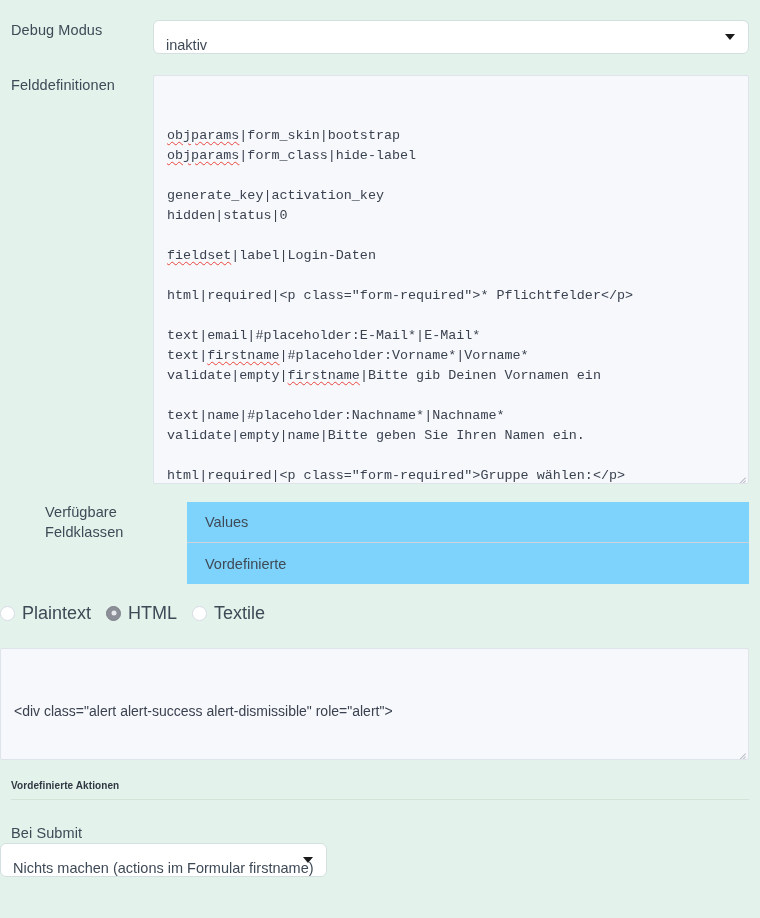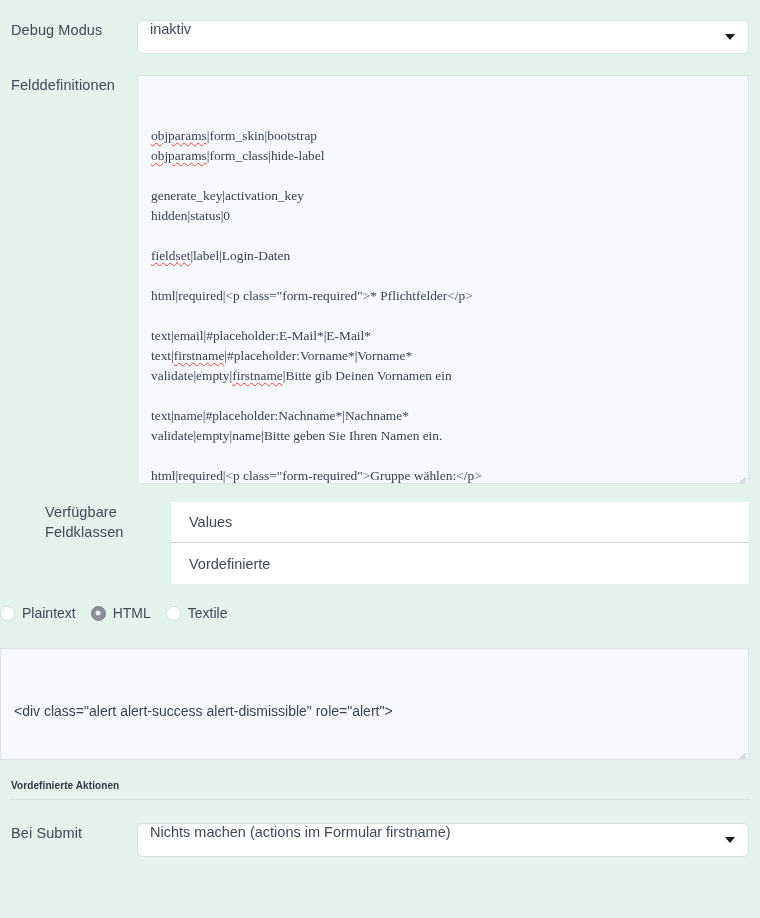--- a/index.html
+++ b/index.html
@@ -22,21 +22,21 @@
     box-sizing: border-box;
   }
 
   
   .form-row {
     display: flex;
     align-items: flex-start;
     padding: 0;
   }
   .form-label {
-    width: 137px;
+    width: 153px;
     box-sizing: border-box;
     padding-left: 11px;
     padding-right: 8px;
     font-size: 14.5px;
     line-height: 20px;
     color: #3f4a57;
     letter-spacing: 0.1px;
   }
   .form-control-col {
     flex: 1;
@@ -45,21 +45,21 @@
   }
 
   
   .select-box {
     position: relative;
     background: #ffffff;
     border: 1px solid #d4dfe0;
     border-radius: 6px;
     height: 34px;
     display: flex;
-    align-items: flex-start;
+    align-items: flex-end;
     padding: 0 12px;
     box-sizing: border-box;
     font-size: 14.5px;
     color: #3f4a57;
     cursor: pointer;
   }
   .select-box .caret {
     position: absolute;
     right: 13px;
     top: 50%;
@@ -77,21 +77,21 @@
     background: #f7f8fb;
     border: 1px solid #dfe3ea;
     border-radius: 2px;
     box-sizing: border-box;
     padding: 10px 12px 10px 13px;
     white-space: pre;
     overflow: hidden;
     color: #3a4250;
   }
   .ta.mono {
-    font-family: Liberation Serif, serif;
+    font-family: Liberation Mono, monospace;
     font-size: 13.4px;
     line-height: 20px;
     height: 409px;
   }
   .ta.sans {
     font-family: "Liberation Sans", sans-serif;
     font-size: 14px;
     line-height: 21px;
     height: 112px;
     white-space: pre-wrap;
@@ -131,21 +131,21 @@
     text-decoration-color: #e8453c;
     text-decoration-thickness: 1px;
     text-underline-offset: 2px;
   }
 
   
   .class-list {
     border: 0;
   }
   .class-item {
-    background: #ffffff;
+    background: #7dd3fc;
     height: 41px;
     display: flex;
     align-items: center;
     padding-left: 18px;
     font-size: 14.5px;
     color: #3f4a57;
     box-sizing: border-box;
     cursor: pointer;
     border-bottom: 1px solid #cfd1dc;
   }
@@ -156,21 +156,21 @@
     display: flex;
     align-items: center;
     gap: 15px;
     height: 22px;
   }
   .radio-opt {
     display: flex;
     align-items: center;
     gap: 7px;
     cursor: pointer;
-    font-size: 14px;
+    font-size: 18px;
     color: #3f4a57;
   }
   .radio-dot {
     width: 15px;
     height: 15px;
     border-radius: 50%;
     background: #ffffff;
     border: 1px solid #d8dce4;
     box-sizing: border-box;
     flex: none;
@@ -269,21 +269,21 @@
         <span class="resize-grip"></span>
       </div>
     </div>
   </div>
 
   <div class="section-head" style="margin-top:20px;">
     <div class="title">Vordefinierte Aktionen</div>
     <div class="section-rule"></div>
   </div>
 
-  <div class="form-row" style="margin-top:23px;">
+  <div class="form-row" style="margin-top:23px;flex-direction:column;">
     <div class="form-label">Bei Submit</div>
     <div class="form-control-col">
       <div class="select-box">
         <span>Nichts machen (actions im Formular firstname)</span>
         <span class="caret"></span>
       </div>
     </div>
   </div>
 
 </div>

